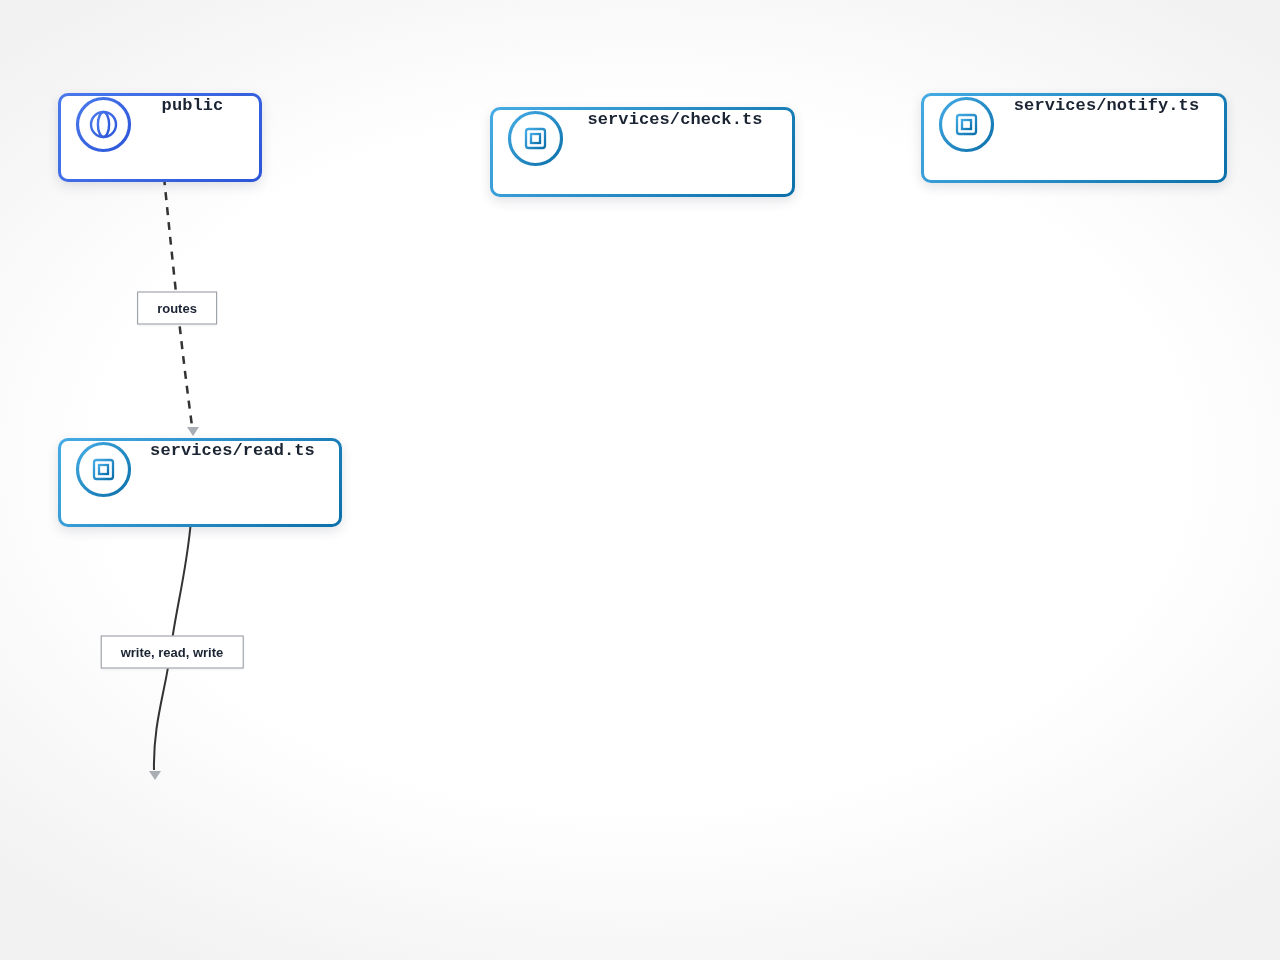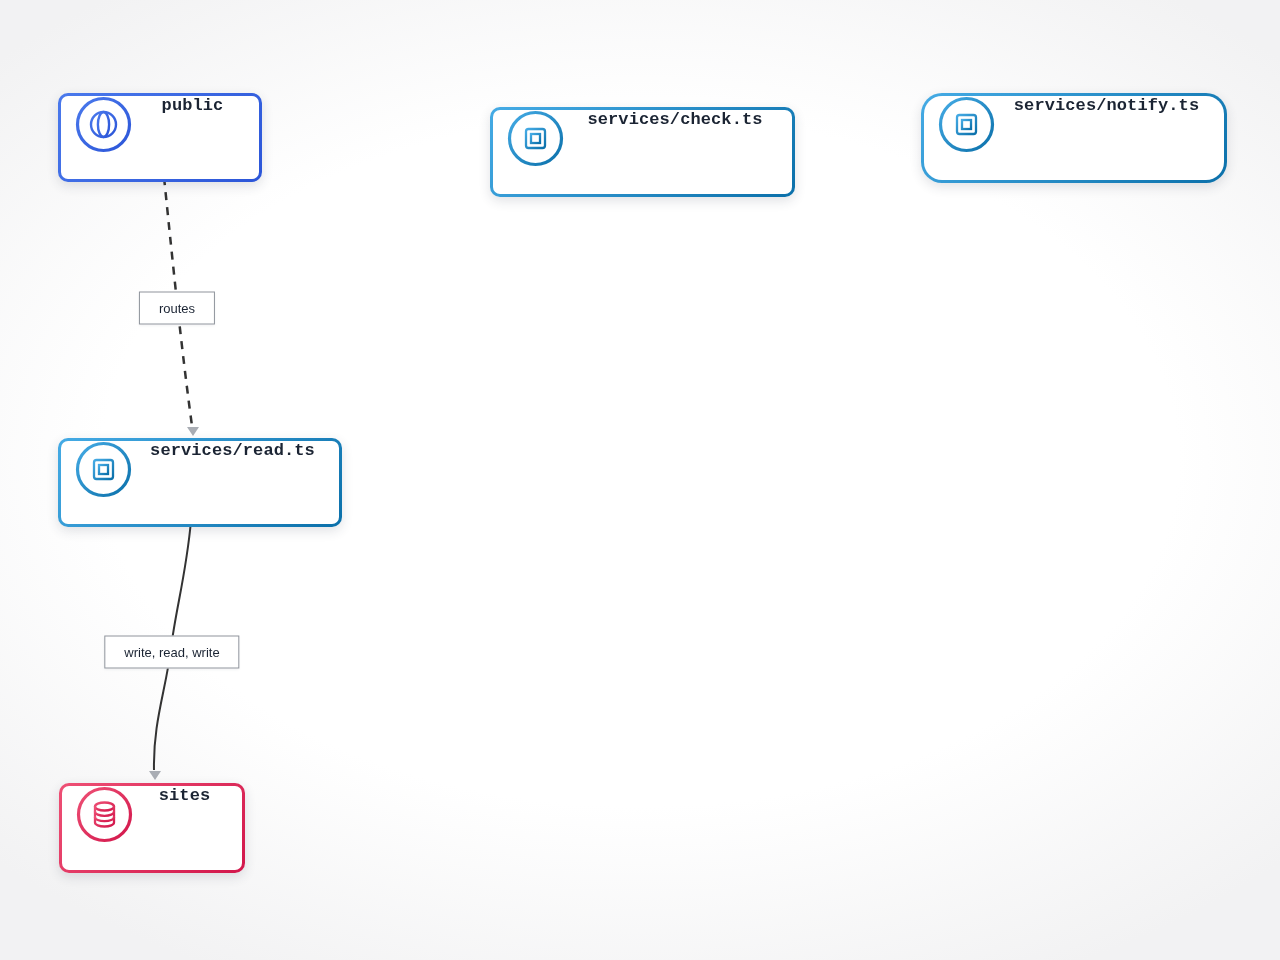--- a/index.html
+++ b/index.html
@@ -35,28 +35,28 @@
   .node.service{--bfrom:var(--service-from);--bto:var(--service-to);}
   .node.database{--bfrom:var(--database-from);--bto:var(--database-to);}
   .node .iconwrap{margin-left:14px;flex:0 0 auto;display:flex;}
   .node .nlabel{
     flex:1;text-align:center;color:var(--text);
     font-size:17px;font-weight:600;letter-spacing:0.1px;
     padding:0 12px 0 6px;white-space:nowrap;
   }
   #node-public {left:58px;  top:93px;  width:198px; height:83px;}
   #node-check  {left:490px; top:93px;  width:299px; height:84px;margin-top:14px;}
-  #node-notify {left:921px; top:93px;  width:300px; height:84px;border-radius:21px;}
+  #node-notify {left:921px; top:93px;  width:300px; height:84px;}
   #node-site   {left:58px;  top:438px; width:278px; height:83px;}
   #node-sites  {left:59px;  top:783px; width:180px; height:84px;}
   .edge-label{
     position:absolute;transform:translate(-50%,-50%);
     background:#ffffff;border:1.5px solid var(--label-border);
     border-radius:0;padding:8px 19px;
-    font-size:13px;font-weight:400;color:var(--text);
+    font-size:13px;font-weight:700;color:var(--text);
     white-space:nowrap;box-shadow:0 1px 3px rgba(40,50,70,0.08);
   }
   #label-routes{left:177px;top:308px;}
   #label-wrd{left:172px;top:652px;}
 </style>
 </head>
 <body>
 
 <div class="canvas">
 
@@ -162,37 +162,17 @@
             <line x1="19" y1="33.5" x2="15.5" y2="33.5"></line>
           <line x1="38" y1="23.5" x2="41.5" y2="23.5"></line>
             <line x1="38" y1="28.5" x2="41.5" y2="28.5"></line>
             <line x1="38" y1="33.5" x2="41.5" y2="33.5"></line>
         </g>
       </svg>
     </span>
     <span class="nlabel">services/read.ts</span>
   </div>
 
-  <div class="node database" id="node-sites">
-    <span class="iconwrap">
-      <svg width="57" height="57" viewBox="0 0 57 57">
-        <defs>
-          <linearGradient id="db" x1="0" y1="0" x2="1" y2="1">
-            <stop offset="0" style="stop-color:var(--database-from)"></stop>
-            <stop offset="1" style="stop-color:var(--database-to)"></stop>
-          </linearGradient>
-        </defs>
-        <circle cx="28.5" cy="28.5" r="26" fill="none" stroke="url(#db)" stroke-width="3.2"></circle>
-        <g fill="none" stroke="url(#db)" stroke-width="2.3" stroke-linecap="round">
-          <ellipse cx="28.5" cy="20.5" rx="9.5" ry="4"></ellipse>
-          <path d="M19,20.5 V36.5 a9.5,4 0 0 0 19,0 V20.5"></path>
-          <path d="M19,25.8 a9.5,4 0 0 0 19,0"></path>
-          <path d="M19,31.2 a9.5,4 0 0 0 19,0"></path>
-        </g>
-      </svg>
-    </span>
-    <span class="nlabel">sites</span>
-  </div>
 
   <div class="edge-label" id="label-routes">routes</div>
   <div class="edge-label" id="label-wrd">write, read, write</div>
 
 </div>
 
 </body></html>

